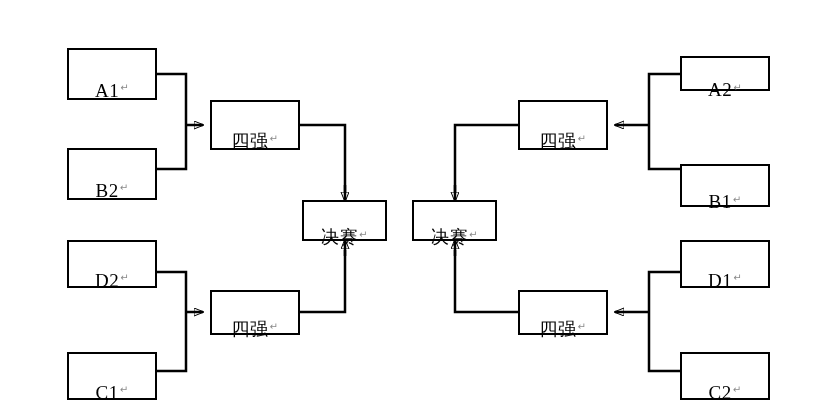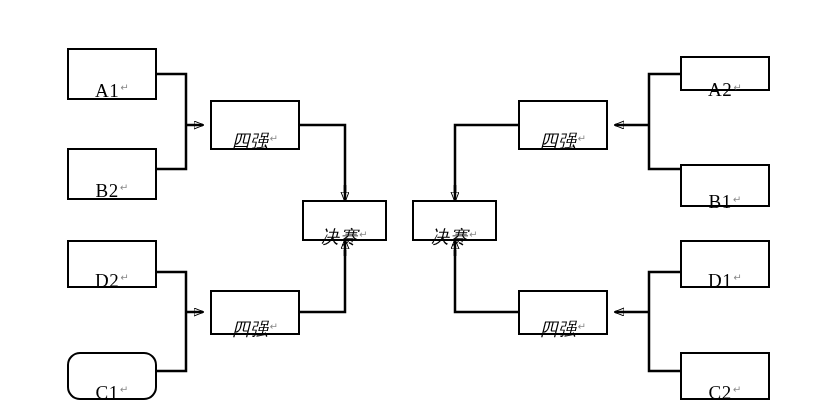--- a/index.html
+++ b/index.html
@@ -24,21 +24,20 @@
     font-size:19px;
     line-height:1;
     color:#000000;
     white-space:nowrap;
     letter-spacing:0.5px;
     margin-top:32px;
   }
   .node.cjk .txt{
     font-family:"DejaVu Sans","Liberation Sans",sans-serif;
     font-size:18px;
-    font-style:italic;
   }
   .pilcrow{
     font-family:"DejaVu Sans","Liberation Sans",sans-serif;
     font-size:10px;
     color:#8a8a8a;
     vertical-align:super;
     margin-left:1px;
     position:relative;
     top:2px;
   }
@@ -109,21 +108,21 @@
   </div>
 
   <div class="node" style="left:67px;top:148px;width:90px;height:52px;text-decoration:underline;">
     <span class="txt"><span>B2</span><span class="pilcrow">↵</span></span>
   </div>
 
   <div class="node" style="left:67px;top:240px;width:90px;height:48px;justify-content:center;">
     <span class="txt"><span>D2</span><span class="pilcrow">↵</span></span>
   </div>
 
-  <div class="node" style="left:67px;top:352px;width:90px;height:48px;border-radius:13px;">
+  <div class="node" style="left:67px;top:352px;width:90px;height:48px;">
     <span class="txt"><span>C1</span><span class="pilcrow">↵</span></span>
   </div>
 
   <div class="node" style="left:680px;top:56px;width:90px;height:35px;">
     <span class="txt"><span>A2</span><span class="pilcrow">↵</span></span>
   </div>
 
   <div class="node" style="left:680px;top:164px;width:90px;height:43px;">
     <span class="txt"><span>B1</span><span class="pilcrow">↵</span></span>
   </div>

